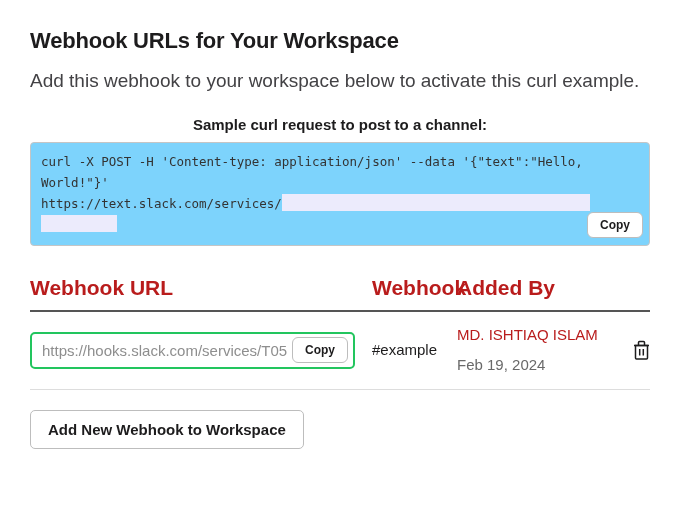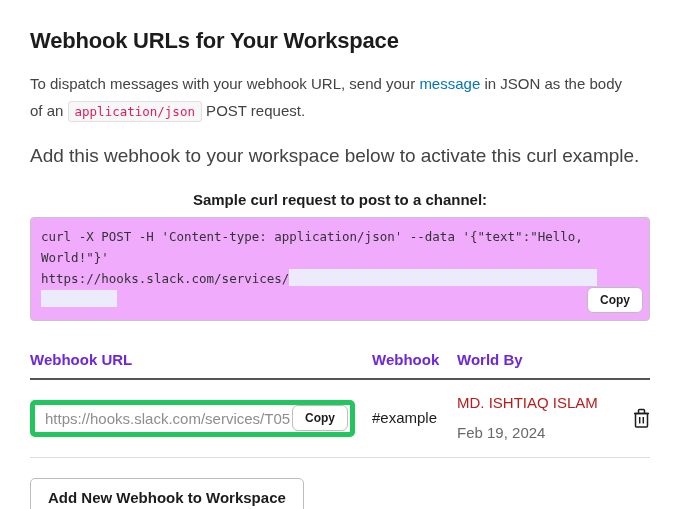--- a/index.html
+++ b/index.html
@@ -51,21 +51,21 @@
   .sample-label {
     font-size: 15px;
     font-weight: bold;
     color: #1d1c1d;
     margin-bottom: 9px;
     text-align: center;
   }
   .code-block {
     position: relative;
     width: 620px;
-    background: #f0abfc;
+    background: #7dd3fc;
     border: 1px solid #c5c5c5;
     border-radius: 4px;
     padding: 8px 10px 10px 10px;
     font-family: "DejaVu Sans Mono", monospace;
     font-size: 12.5px;
     line-height: 21px;
     color: #333333;
   }
   .code-line { white-space: pre; }
   .redacted {
@@ -91,42 +91,42 @@
     position: absolute;
     right: 6px;
     bottom: 7px;
   }
   .webhook-table { margin-top: 30px; width: 620px; }
   .t-header {
     display: flex;
     align-items: center;
     padding-bottom: 10px;
     border-bottom: 2px solid #555555;
-    font-size: 15px;
-    font-weight: bold;
-    color: #6d28d9;
+    font-size: 21px;
+    font-weight: bold;
+    color: #b91c1c;
   }
   .t-row {
     display: flex;
     align-items: center;
     padding: 14px 0 15px 0;
     border-bottom: 1px solid #dddddd;
   }
   .col-url { width: 342px; }
   .col-channel { width: 85px; }
   .col-added { flex: 1; }
   .col-actions { width: 26px; display: flex; justify-content: flex-end; }
   .url-wrap {
     position: relative;
     width: 325px;
   }
   .url-input {
     width: 325px;
     height: 37px;
-    border: 5px solid #22c55e;
+    border: 2px solid #22c55e;
     border-radius: 5px;
     padding: 4px 10px;
     font-family: "Liberation Sans", sans-serif;
     font-size: 15px;
     color: #8e8e8e;
     background: #ffffff;
   }
   .row-copy {
     position: absolute;
     right: 7px;
@@ -163,39 +163,38 @@
     cursor: pointer;
   }
 </style>
 </head>
 <body>
 
 <div class="container">
 
   <h1 class="page-title">Webhook URLs for Your Workspace</h1>
 
-  <p class="intro"><span>To dispatch messages with your webhook URL, send your </span><a class="intro-link">message</a><span> in JSON as the body of an </span><span class="inline-code">application/json</span><span> POST request.</span></p>
 
   <p class="activate-note">Add this webhook to your workspace below to activate this curl example.</p>
 
   <p class="sample-label">Sample curl request to post to a channel:</p>
 
   <div class="code-block">
     <div class="code-line">curl -X POST -H 'Content-type: application/json' --data '{"text":"Hello,</div>
     <div class="code-line">World!"}'</div>
-    <div class="code-line"><span>https://hooks.slack.com/services/</span><span class="redacted long"></span></div>
+    <div class="code-line"><span>https://text.slack.com/services/</span><span class="redacted long"></span></div>
     <div class="code-line"><span class="redacted short"></span></div>
     <button class="copy-btn code-copy">Copy</button>
   </div>
 
   <div class="webhook-table">
     <div class="t-header">
       <div class="col-url">Webhook URL</div>
       <div class="col-channel">Webhook</div>
-      <div class="col-added">World By</div>
+      <div class="col-added">Added By</div>
     </div>
 
     <div class="t-row">
       <div class="col-url">
         <div class="url-wrap">
           <input class="url-input" type="text" readonly="" value="https://hooks.slack.com/services/T05" style="">
           <button class="copy-btn row-copy">Copy</button>
         </div>
       </div>
       <div class="col-channel">

